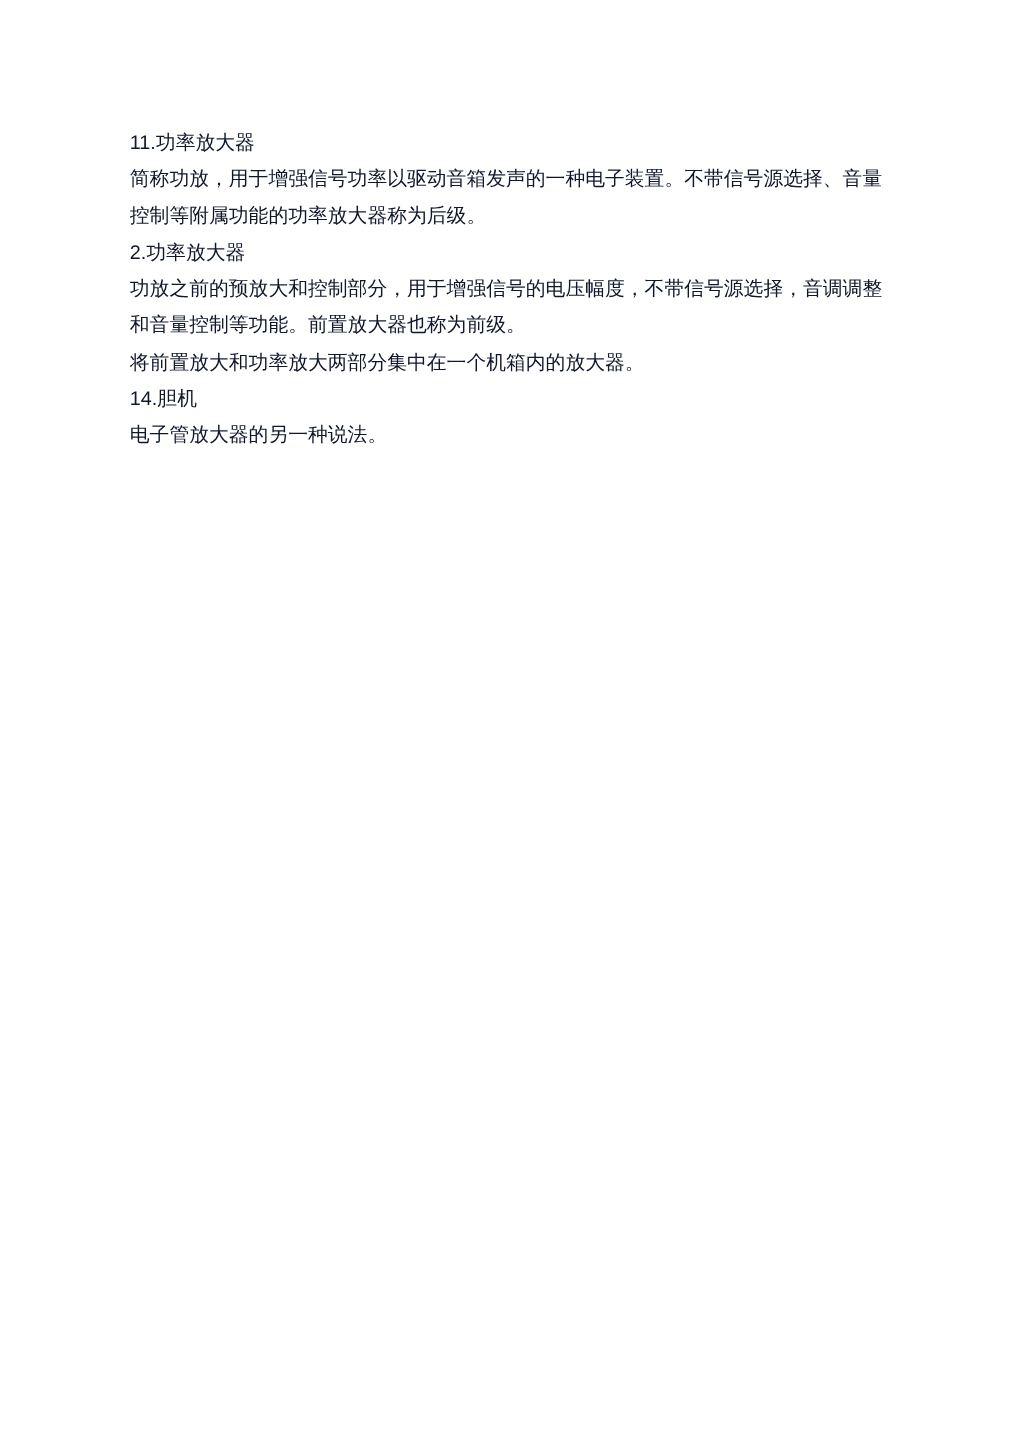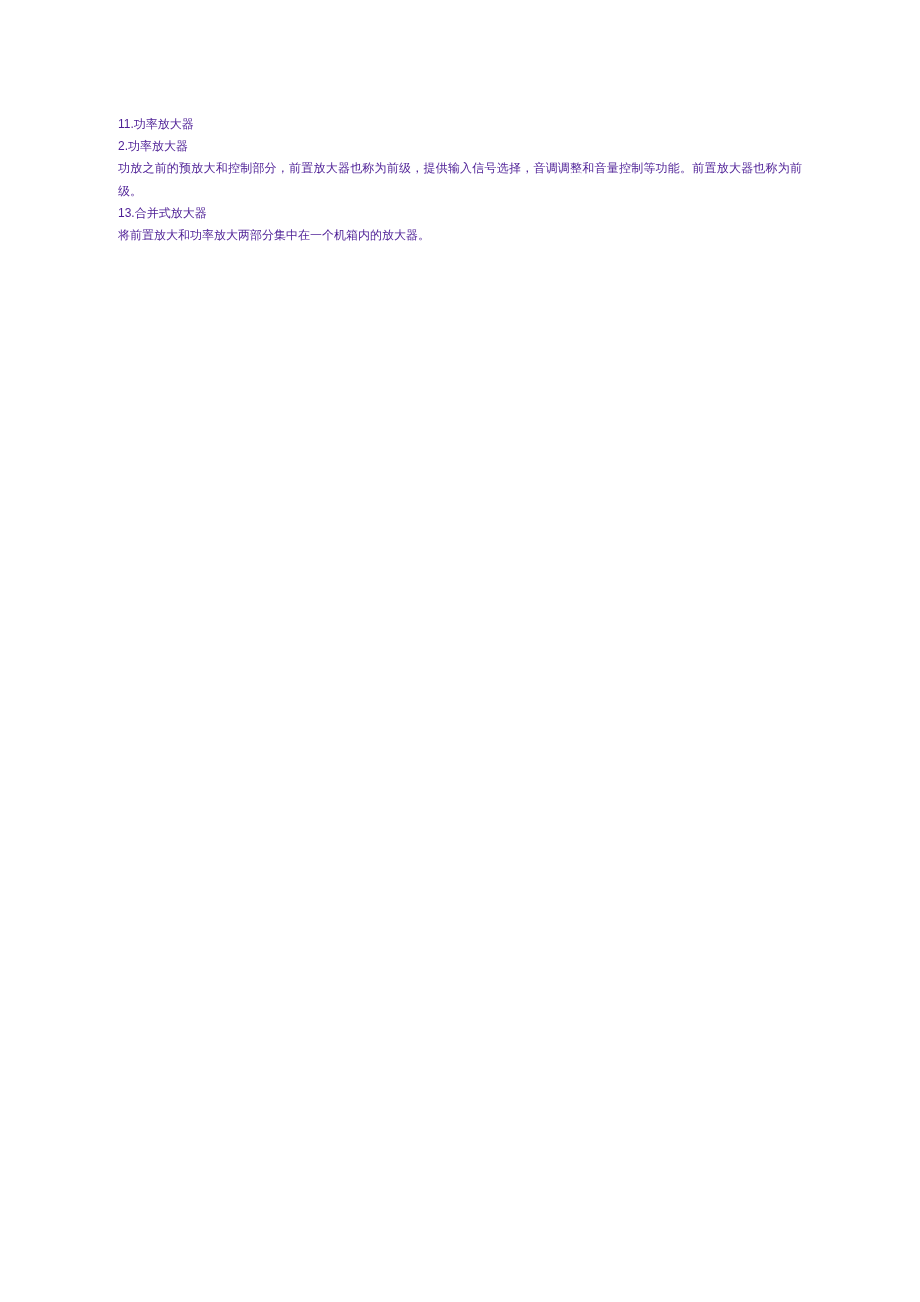--- a/index.html
+++ b/index.html
@@ -8,42 +8,46 @@
       box-sizing: border-box;
     }
     body {
       width: 920px;
       height: 1302px;
       background: #ffffff;
       font-family: "SimSun", "宋体", serif;
       padding: 113px 118px 0 118px;
     }
     .content {
-      font-size: 12px;
+      font-size: 18px;
       line-height: 1.85;
-      color: #4c1d95;
+      color: #0f172a;
     }
     .item-title {
       font-family: Arial, "SimSun", "宋体", serif;
     }
     .item-number {
       font-family: Arial, sans-serif;
     }
     .item-desc {
       text-align: justify;
     }
   </style>
 </head>
 <body>
 
 <div class="content">
   <div>
     <div class="item-title"><span class="item-number">11.</span><span>功率放大器</span></div>
+    <div class="item-desc">简称功放，用于增强信号功率以驱动音箱发声的一种电子装置。不带信号源选择、音量控制等附属功能的功率放大器称为后级。</div>
   </div>
   <div>
     <div class="item-title"><span class="item-number">2.</span><span>功率放大器</span></div>
-    <div class="item-desc">功放之前的预放大和控制部分，前置放大器也称为前级，提供输入信号选择，音调调整和音量控制等功能。前置放大器也称为前级。</div>
+    <div class="item-desc">功放之前的预放大和控制部分，用于增强信号的电压幅度，不带信号源选择，音调调整和音量控制等功能。前置放大器也称为前级。</div>
   </div>
   <div>
-    <div class="item-title"><span class="item-number">13.</span><span>合并式放大器</span></div>
     <div class="item-desc">将前置放大和功率放大两部分集中在一个机箱内的放大器。</div>
+  </div>
+  <div>
+    <div class="item-title"><span class="item-number">14.</span><span>胆机</span></div>
+    <div class="item-desc">电子管放大器的另一种说法。</div>
   </div>
 </div>
 
 </body></html>

